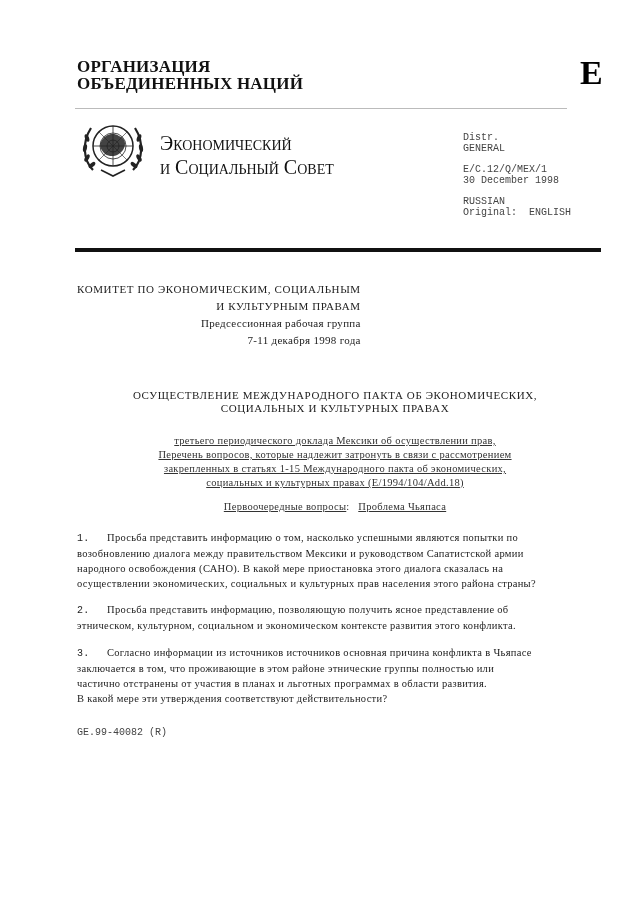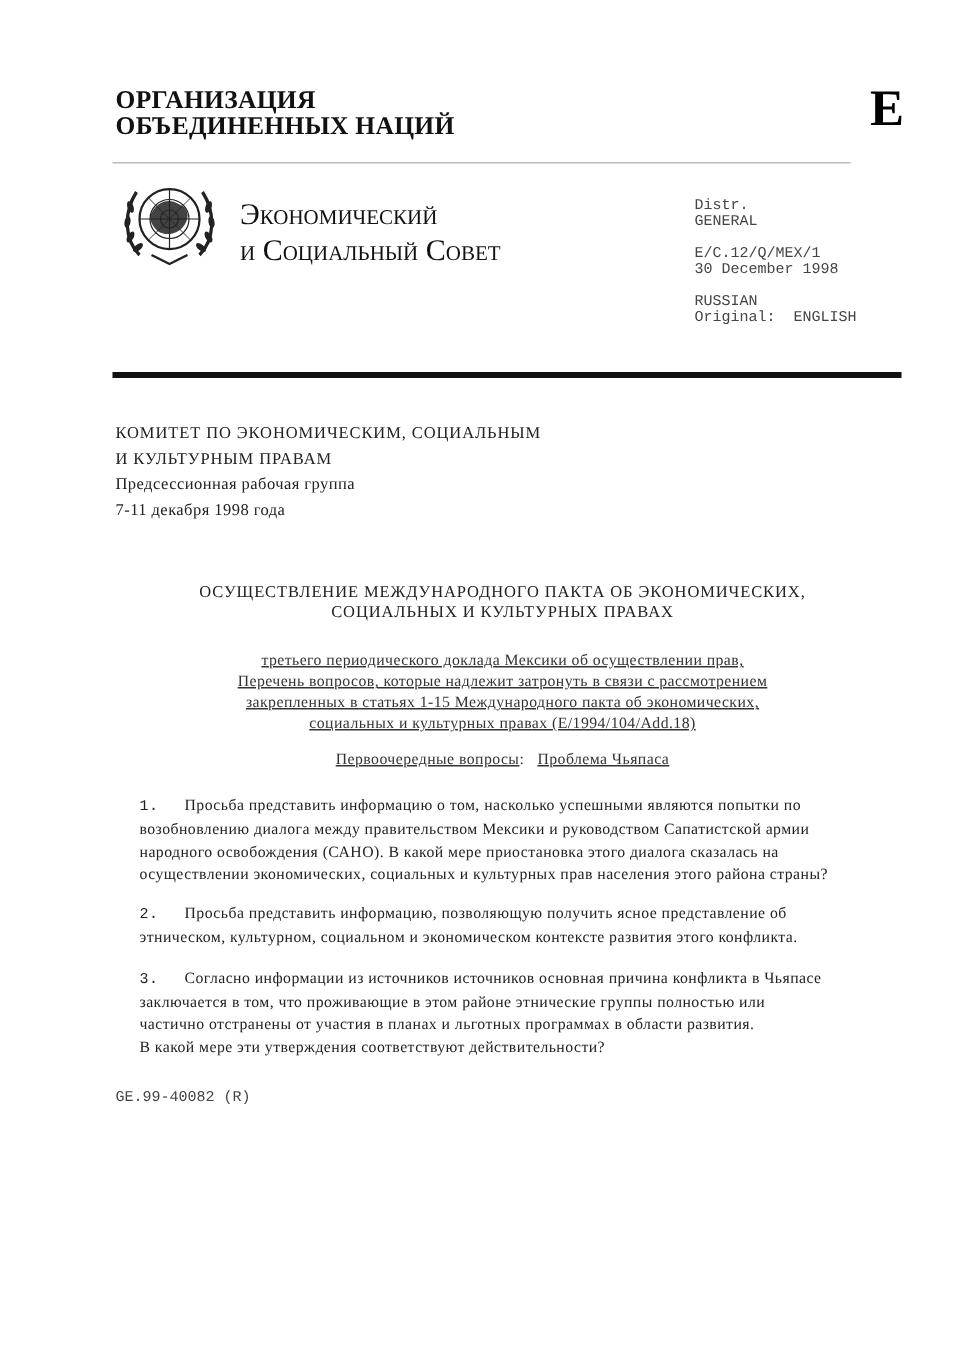--- a/index.html
+++ b/index.html
@@ -11,28 +11,28 @@
     .top-rule { left: 75px; top: 108px; width: 492px; height: 1px; background: #bbb; }
     .emblem { left: 79px; top: 118px; width: 68px; height: 62px; }
     .council { left: 160px; top: 131px; font-family: "Liberation Serif", serif; font-size: 20px; line-height: 24px; color: #111; }
     .council div { white-space: nowrap; }
     .council .sc { font-variant: small-caps; }
     .meta { left: 447px; top: 132px; font-family: "Liberation Mono", monospace; font-size: 10px; line-height: 11px; color: #444; }
     .meta div { white-space: pre; padding-left: 16px; }
     .meta .gap { height: 10px; }
     .thick-rule { left: 75px; top: 248px; width: 526px; height: 4px; background: #111; }
     .committee { left: 77px; top: 281px; font-family: "Liberation Serif", serif; font-size: 11px; line-height: 17px; color: #222; letter-spacing: 0.3px; }
-    .committee div { white-space: nowrap; }
+    .committee div { white-space: nowrap; text-align: right; }
     .committee .caps { letter-spacing: 0.6px; }
     .title { left: 75px; top: 389px; width: 520px; text-align: center; font-family: "Liberation Serif", serif; font-size: 11px; line-height: 13px; letter-spacing: 0.6px; color: #222; }
     .subtitle { left: 75px; top: 434px; width: 520px; text-align: center; font-family: "Liberation Serif", serif; font-size: 10.5px; line-height: 14px; letter-spacing: 0.3px; color: #333; }
     .subtitle span { text-decoration: underline; }
     .priority { left: 75px; top: 500px; width: 520px; text-align: center; font-family: "Liberation Serif", serif; font-size: 10.5px; line-height: 14px; letter-spacing: 0.3px; color: #333; }
     .priority .u { text-decoration: underline; font-family: Liberation Serif, serif; }
-    .para { left: 77px; width: 520px; font-family: "Liberation Serif", serif; font-size: 10.5px; line-height: 15px; letter-spacing: 0.3px; color: #222; margin-left: 16px; }
+    .para { left: 77px; width: 520px; font-family: "Liberation Serif", serif; font-size: 10.5px; line-height: 15px; letter-spacing: 0.3px; color: #222; }
     .para div { white-space: nowrap; }
     .para .num { font-family: "Liberation Mono", monospace; font-size: 10px; display: inline-block; width: 30px; }
     .p1 { top: 530px; }
     .p2 { top: 602px; }
     .p3 { top: 645px; }
     .footer-code { left: 77px; top: 727px; font-family: "Liberation Mono", monospace; font-size: 10px; color: #444; }
   </style>
 </head>
 <body>
 

